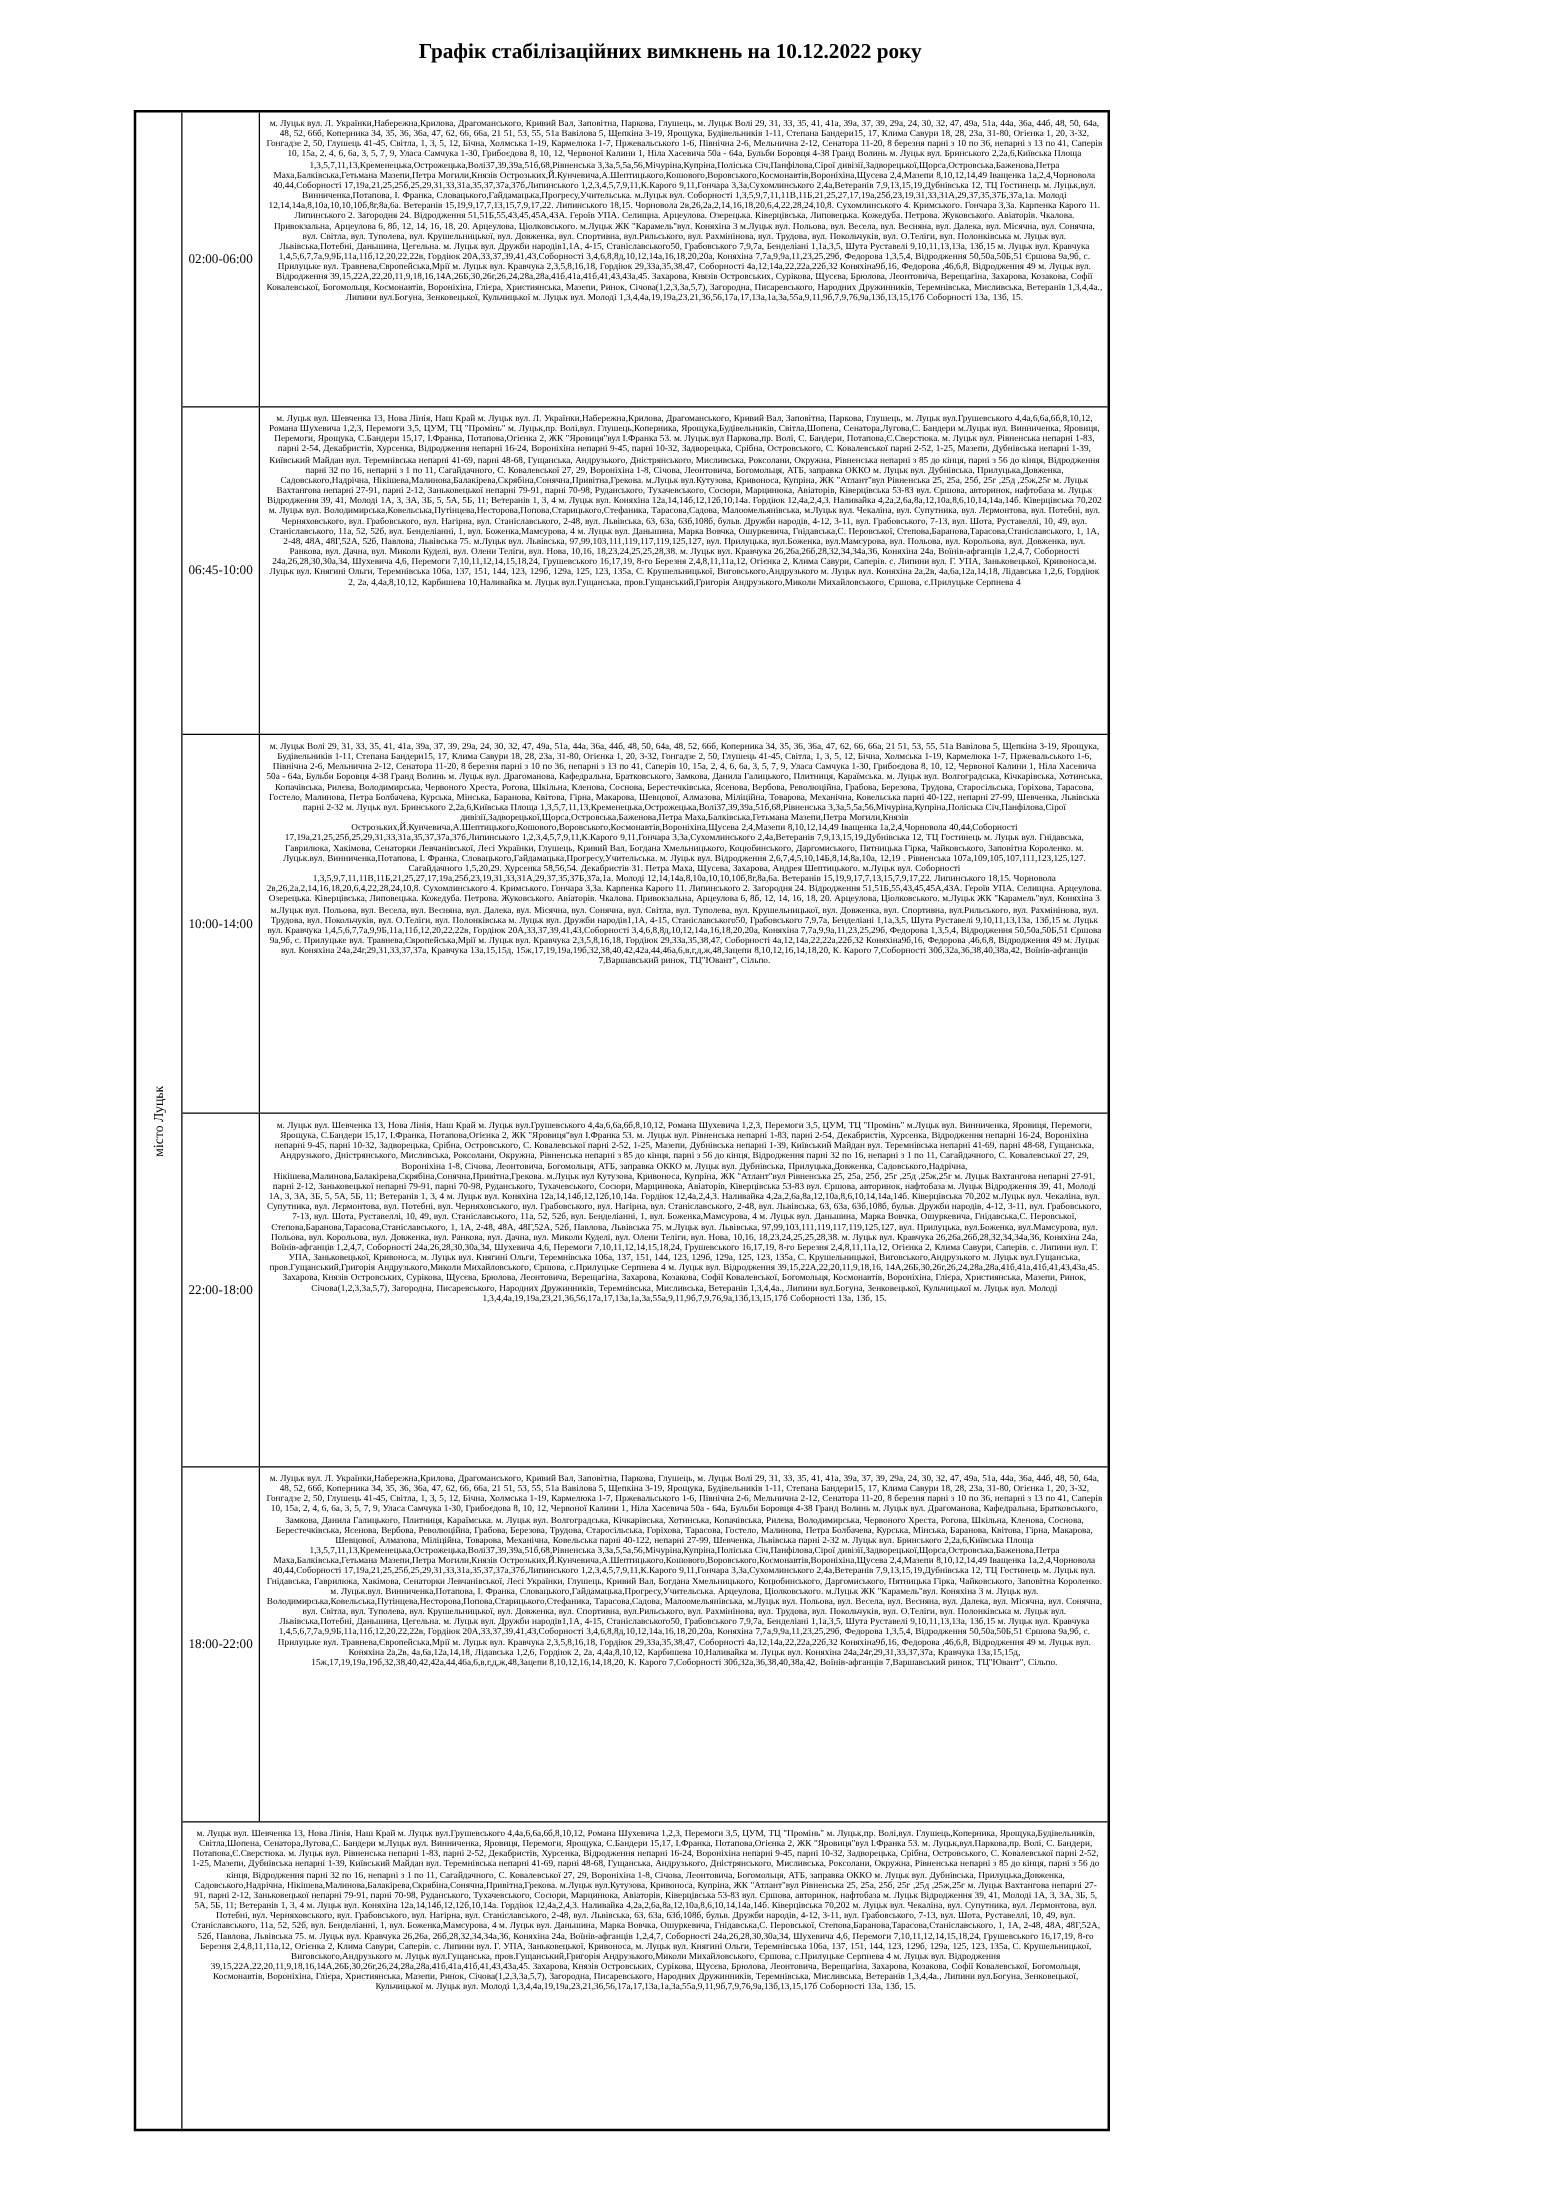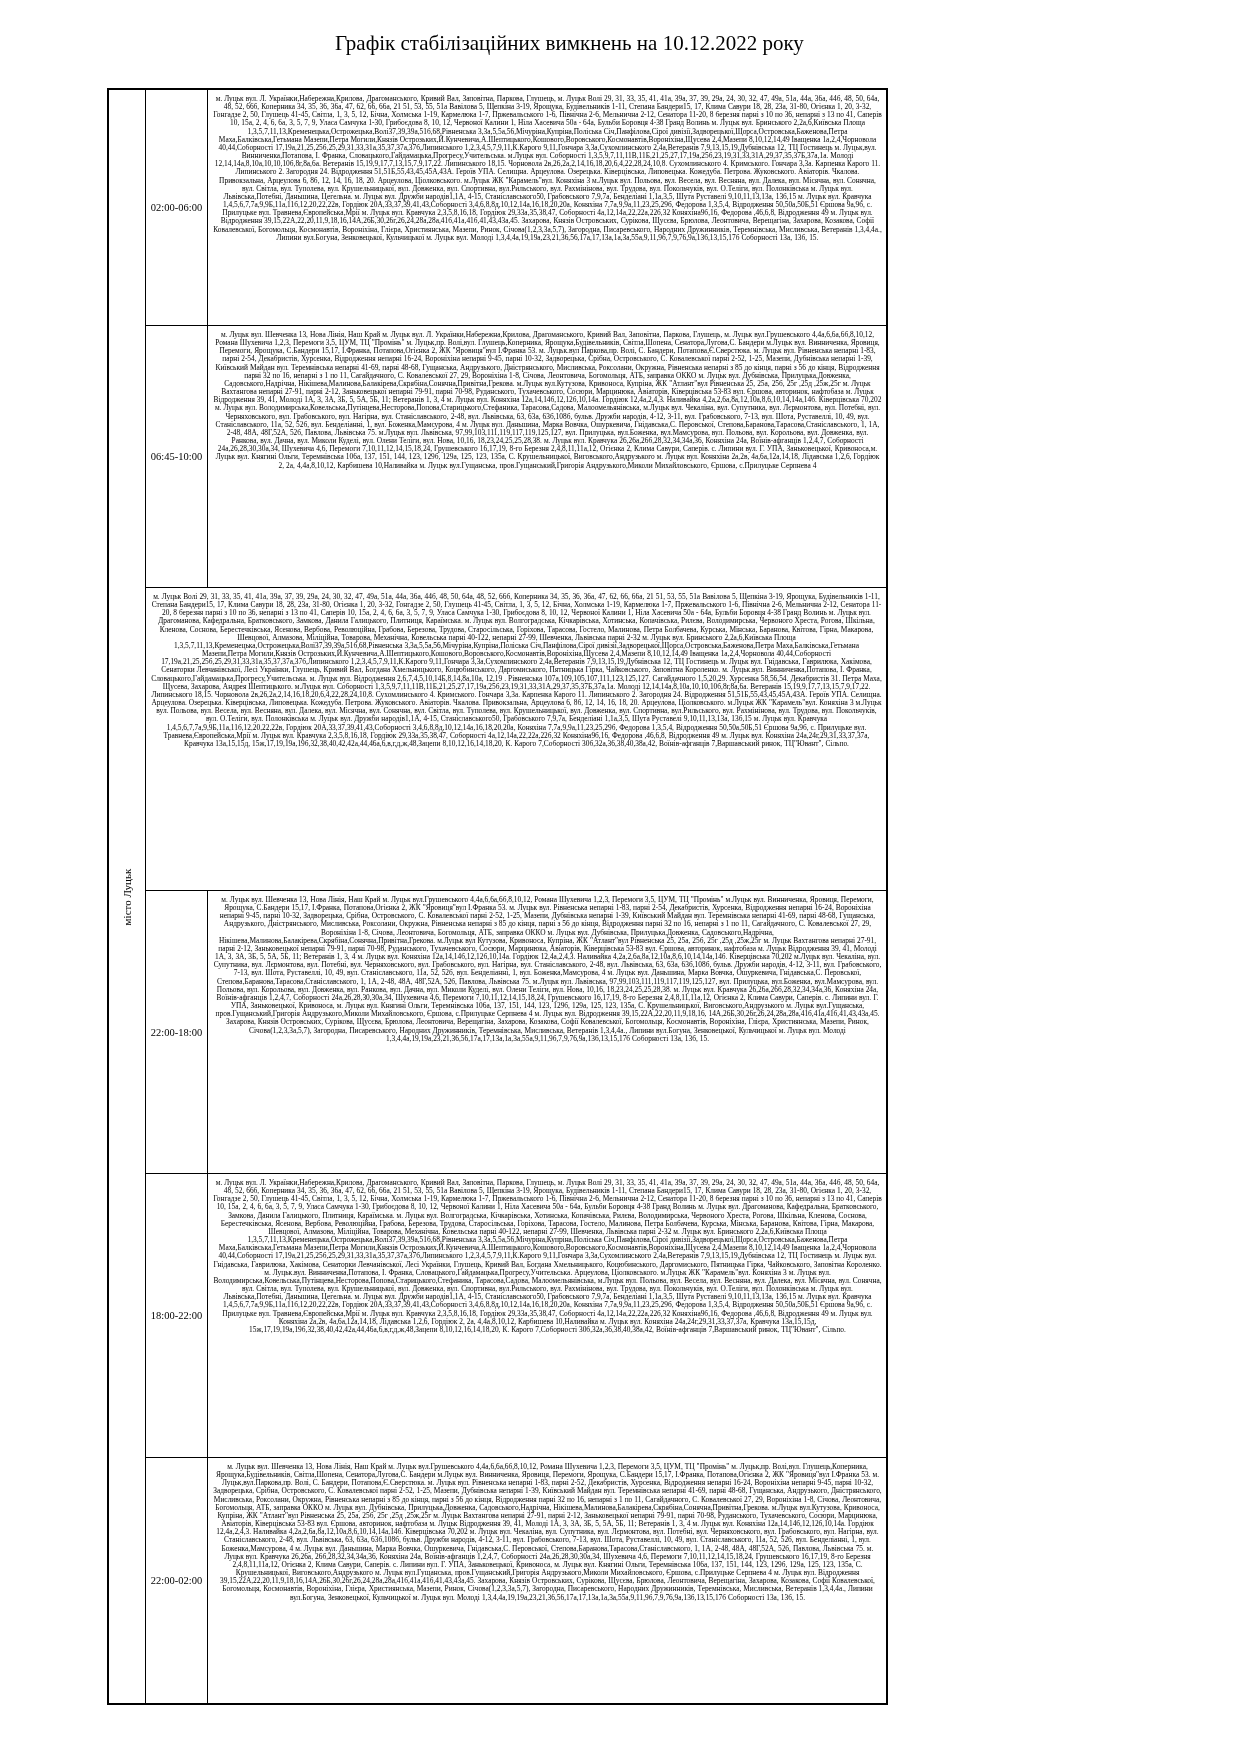--- a/index.html
+++ b/index.html
@@ -1,18 +1,18 @@
 <!DOCTYPE html>
 <html><head>
 <meta charset="utf-8">
 <style>
   html,body{margin:0;padding:0;background:#ffffff;}
   .page{position:relative;width:1241px;height:1754px;background:#ffffff;overflow:hidden;
         font-family:"Liberation Serif","DejaVu Serif",serif;color:#000;}
-  .title{position:absolute;left:335px;top:31px;font-size:21px;font-weight:normal;white-space:nowrap;}
+  .title{position:absolute;left:335px;top:31px;font-size:17px;font-weight:bold;white-space:nowrap;}
   .schedule{position:absolute;left:107px;top:88px;width:781px;border:2px solid #000;
             display:flex;box-sizing:border-box;}
   .city-col{width:36px;border-right:1px solid #000;position:relative;flex:0 0 36px;}
   .city-label{position:absolute;top:50%;left:50%;transform:translate(-50%,-50%) rotate(-90deg);
               white-space:nowrap;font-size:11px;}
   .rows{flex:1;display:flex;flex-direction:column;min-width:0;}
   .row{display:flex;border-bottom:1px solid #000;box-sizing:border-box;min-width:0;}
   .row:last-child{border-bottom:none;}
   .row-h1{height:236px;} .row-h2{height:262px;} .row-h3{height:303px;}
   .row-h4{height:283px;} .row-h5{height:284px;} .row-h6{height:245px;}
@@ -34,29 +34,29 @@
     <div class="rows">
       <div class="row row-h1">
         <div class="time-cell">02:00-06:00</div>
         <div class="text-cell">м. Луцьк вул. Л. Українки,Набережна,Крилова, Драгоманського, Кривий Вал, Заповітна, Паркова, Глушець,  м. Луцьк Волі 29, 31, 33, 35, 41, 41а, 39а, 37, 39, 29а, 24, 30, 32, 47, 49а, 51а, 44а, 36а, 44б, 48, 50, 64а, 48, 52, 66б, Коперника 34, 35, 36, 36а, 47, 62, 66, 66а, 21 51, 53, 55, 51а Вавілова 5, Щепкіна 3-19, Ярощука, Будівельників 1-11, Степана Бандери15, 17, Клима Савури 18, 28, 23а, 31-80, Огієнка 1, 20, 3-32, Гонгадзе 2, 50,  Глушець 41-45, Світла, 1, 3, 5, 12, Бічна, Холмська 1-19, Кармелюка 1-7, Пржевальського 1-6, Північна 2-6, Мельнична 2-12, Сенатора 11-20,  8 березня парні з 10 по 36, непарні з 13 по 41, Саперів 10, 15а, 2, 4, 6, 6а, 3, 5, 7, 9, Уласа Самчука 1-30, Грибоєдова 8, 10, 12, Червоної Калини 1, Ніла Хасевича 50а - 64а, Бульби Боровця 4-38 Гранд Волинь м. Луцьк вул. Бринського 2,2а,6,Київська Площа 1,3,5,7,11,13,Кременецька,Острожецька,Волі37,39,39а,51б,68,Рівненська 3,3а,5,5а,56,Мічуріна,Купріна,Поліська Січ,Панфілова,Сірої дивізії,Задворецької,Щорса,Островська,Баженова,Петра Маха,Балківська,Гетьмана Мазепи,Петра Могили,Князів Острозьких,Й.Кунчевича,А.Шептицького,Кошового,Воровського,Космонавтів,Вороніхіна,Щусева 2,4,Мазепи 8,10,12,14,49 Іващенка 1а,2,4,Чорновола 40,44,Соборності 17,19а,21,25,25б,25,29,31,33,31а,35,37,37а,37б,Липинського 1,2,3,4,5,7,9,11,К.Карого 9,11,Гончара 3,3а,Сухомлинського 2,4а,Ветеранів 7,9,13,15,19,Дубнівська 12, ТЦ Гостинець м. Луцьк,вул. Винниченка,Потапова, І. Франка, Словацького,Гайдамацька,Прогресу,Учительська. м.Луцьк вул. Соборності 1,3,5,9,7,11,11В,11Б,21,25,27,17,19а,25б,23,19,31,33,31А,29,37,35,37Б,37а,1а. Молоді 12,14,14а,8,10а,10,10,10б,8г,8а,6а. Ветеранів 15,19,9,17,7,13,15,7,9,17,22. Липинського 18,15. Чорновола 2в,26,2а,2,14,16,18,20,6,4,22,28,24,10,8. Сухомлинського 4. Кримського. Гончара 3,3а. Карпенка Карого 11. Липинського 2. Загородня 24. Відродження 51,51Б,55,43,45,45А,43А. Героїв УПА. Селищна. Арцеулова. Озерецька. Ківерцівська, Липовецька. Кожедуба. Петрова. Жуковського. Авіаторів. Чкалова. Привокзальна, Арцеулова 6, 8б, 12, 14, 16, 18, 20. Арцеулова, Ціолковського. м.Луцьк ЖК "Карамель"вул. Коняхіна 3 м.Луцьк вул. Польова, вул. Весела, вул. Весняна, вул. Далека, вул. Місячна, вул. Сонячна, вул. Світла, вул. Туполева, вул. Крушельницької, вул. Довженка, вул. Спортивна, вул.Рильського, вул. Рахмінінова, вул. Трудова, вул. Покольчуків, вул. О.Теліги, вул. Полонківська м. Луцьк вул. Львівська,Потебні, Даньшина, Цегельна. м. Луцьк вул. Дружби народів1,1А, 4-15, Станіславського50, Грабовського 7,9,7а, Бенделіані 1,1а,3,5, Шута Руставелі 9,10,11,13,13а, 13б,15 м. Луцьк вул. Кравчука 1,4,5,6,7,7а,9,9Б,11а,11б,12,20,22,22в, Гордіюк 20А,33,37,39,41,43,Соборності 3,4,6,8,8д,10,12,14а,16,18,20,20а,  Коняхіна 7,7а,9,9а,11,23,25,29б, Федорова 1,3,5,4, Відродження 50,50а,50Б,51 Єршова 9а,9б, с. Прилуцьке вул. Травнева,Європейська,Мрії м. Луцьк вул. Кравчука 2,3,5,8,16,18, Гордіюк 29,33а,35,38,47, Соборності 4а,12,14а,22,22а,22б,32  Коняхіна9б,16, Федорова ,46,6,8, Відродження 49 м. Луцьк вул. Відродження 39,15,22А,22,20,11,9,18,16,14А,26Б,30,26г,26,24,28а,28а,41б,41а,41б,41,43,43а,45. Захарова, Князів Островських, Сурікова, Щусєва, Брюлова, Леонтовича, Верещагіна, Захарова, Козакова, Софії Ковалевської, Богомольця, Космонавтів, Вороніхіна, Глієра, Християнська, Мазепи, Ринок, Січова(1,2,3,3а,5,7), Загородна, Писаревського, Народних Дружинників, Теремнівська, Мисливська, Ветеранів 1,3,4,4а., Липини вул.Богуна, Зенковецької, Кульчицької м. Луцьк вул. Молоді 1,3,4,4а,19,19а,23,21,36,56,17а,17,13а,1а,3а,55а,9,11,9б,7,9,76,9а,13б,13,15,17б Соборності 13а, 13б, 15.</div>
       </div>
       <div class="row row-h2">
         <div class="time-cell">06:45-10:00</div>
         <div class="text-cell">м. Луцьк вул. Шевченка 13, Нова Лінія, Наш Край м. Луцьк вул. Л. Українки,Набережна,Крилова, Драгоманського, Кривий Вал, Заповітна, Паркова, Глушець,  м. Луцьк вул.Грушевського 4,4а,6,6а,6б,8,10,12, Романа Шухевича 1,2,3, Перемоги 3,5, ЦУМ, ТЦ "Промінь" м. Луцьк,пр. Волі,вул. Глушець,Коперника, Ярощука,Будівельників, Світла,Шопена, Сенатора,Лугова,С. Бандери м.Луцьк вул. Винниченка, Яровиця, Перемоги, Ярощука, С.Бандери 15,17, І.Франка, Потапова,Огієнка 2, ЖК "Яровиця"вул І.Франка 53. м. Луцьк.вул Паркова,пр. Волі, С. Бандери, Потапова,Є.Сверстюка. м. Луцьк вул. Рівненська непарні 1-83, парні 2-54, Декабристів, Хурсенка, Відродження непарні 16-24, Вороніхіна непарні 9-45, парні 10-32, Задворецька, Срібна, Островського, С. Ковалевської парні 2-52, 1-25, Мазепи, Дубнівська непарні 1-39, Київський Майдан вул. Теремнівська непарні 41-69, парні 48-68, Гущанська, Андрузького, Дністрянського, Мисливська, Роксолани, Окружна, Рівненська непарні з 85 до кінця, парні з 56 до кінця, Відродження парні 32 по 16, непарні з 1 по 11, Сагайдачного, С. Ковалевської 27, 29, Вороніхіна 1-8, Січова, Леонтовича, Богомольця, АТБ, заправка ОККО м. Луцьк вул. Дубнівська, Прилуцька,Довженка, Садовського,Надрічна, Нікішева,Малинова,Балакірева,Скрябіна,Сонячна,Привітна,Грекова. м.Луцьк вул.Кутузова, Кривоноса, Купріна, ЖК "Атлант"вул Рівненська 25, 25а, 25б, 25г ,25д ,25ж,25г м. Луцьк Вахтангова непарні 27-91, парні 2-12, Заньковецької непарні 79-91, парні 70-98, Руданського, Тухачевського, Сосюри, Марцинюка, Авіаторів, Ківерцівська 53-83 вул. Єршова, авторинок, нафтобаза м. Луцьк Відродження 39, 41, Молоді 1А, 3, 3А, 3Б, 5, 5А, 5Б, 11; Ветеранів 1, 3, 4 м. Луцьк вул. Коняхіна 12а,14,14б,12,12б,10,14а. Гордіюк 12,4а,2,4,3. Наливайка 4,2а,2,6а,8а,12,10а,8,6,10,14,14а,14б. Ківерцівська 70,202 м. Луцьк вул. Володимирська,Ковельська,Путінцева,Несторова,Попова,Старицького,Стефаника, Тарасова,Садова, Малоомельянівська,  м.Луцьк вул. Чекаліна, вул. Супутника, вул. Лєрмонтова, вул. Потебні, вул. Черняховського, вул. Грабовського, вул. Нагірна, вул. Станіславського, 2-48, вул. Львівська, 63, 63а, 63б,108б, бульв. Дружби народів, 4-12, 3-11, вул. Грабовського, 7-13, вул. Шота, Руставеллі, 10, 49, вул. Станіславського, 11а, 52, 52б, вул. Бенделіанні, 1, вул. Боженка,Мамсурова, 4 м. Луцьк вул. Даньшина, Марка Вовчка, Ошуркевича, Гнідавська,С. Перовської, Степова,Баранова,Тарасова,Станіславського, 1, 1А, 2-48, 48А, 48Г,52А, 52б, Павлова, Львівська 75. м.Луцьк вул. Львівська, 97,99,103,111,119,117,119,125,127, вул. Прилуцька, вул.Боженка, вул.Мамсурова, вул. Польова, вул. Корольова, вул. Довженка, вул. Ранкова, вул. Дачна, вул. Миколи Куделі, вул. Олени Теліги, вул. Нова, 10,16, 18,23,24,25,25,28,38. м. Луцьк вул. Кравчука 26,26а,26б,28,32,34,34а,36, Коняхіна 24а, Воїнів-афганців 1,2,4,7, Соборності 24а,26,28,30,30а,34, Шухевича 4,6, Перемоги 7,10,11,12,14,15,18,24, Грушевського 16,17,19, 8-го Березня 2,4,8,11,11а,12, Огієнка 2, Клима Савури, Саперів. с. Липини вул. Г. УПА, Заньковецької, Кривоноса,м. Луцьк вул. Княгині Ольги, Теремнівська 106а, 137, 151, 144, 123, 129б, 129а, 125, 123, 135а, С. Крушельницької, Виговського,Андрузького м. Луцьк вул. Коняхіна 2а,2в, 4а,6а,12а,14,18, Лідавська 1,2,6, Гордіюк 2, 2а, 4,4а,8,10,12, Карбишева 10,Наливайка м. Луцьк вул.Гущанська, пров.Гущанський,Григорія Андрузького,Миколи Михайловського, Єршова, с.Прилуцьке Серпнева 4</div>
       </div>
       <div class="row row-h3">
+        <div class="time-cell">10:00-14:00</div>
         <div class="text-cell">м. Луцьк Волі 29, 31, 33, 35, 41, 41а, 39а, 37, 39, 29а, 24, 30, 32, 47, 49а, 51а, 44а, 36а, 44б, 48, 50, 64а, 48, 52, 66б, Коперника 34, 35, 36, 36а, 47, 62, 66, 66а, 21 51, 53, 55, 51а Вавілова 5, Щепкіна 3-19, Ярощука, Будівельників 1-11, Степана Бандери15, 17, Клима Савури 18, 28, 23а, 31-80, Огієнка 1, 20, 3-32, Гонгадзе 2, 50,  Глушець 41-45, Світла, 1, 3, 5, 12, Бічна, Холмська 1-19, Кармелюка 1-7, Пржевальського 1-6, Північна 2-6, Мельнична 2-12, Сенатора 11-20,  8 березня парні з 10 по 36, непарні з 13 по 41, Саперів 10, 15а, 2, 4, 6, 6а, 3, 5, 7, 9, Уласа Самчука 1-30, Грибоєдова 8, 10, 12, Червоної Калини 1, Ніла Хасевича 50а - 64а, Бульби Боровця 4-38 Гранд Волинь м. Луцьк вул. Драгоманова, Кафедральна, Братковського, Замкова, Данила Галицького, Плитниця, Караїмська. м. Луцьк вул. Волгоградська, Кічкарівська, Хотинська, Копачівська, Рилєва, Володимирська, Червоного Хреста, Рогова, Шкільна, Кленова, Соснова, Берестечківська, Ясенова, Вербова, Революційна, Грабова, Березова, Трудова, Старосільська, Горіхова, Тарасова, Гостело, Малинова, Петра Болбачева, Курська, Мінська, Баранова, Квітова, Гірна, Макарова, Шевцової, Алмазова, Міліційна, Товарова, Механічна, Ковельська парні 40-122, непарні 27-99, Шевченка, Львівська парні 2-32 м. Луцьк вул. Бринського 2,2а,6,Київська Площа 1,3,5,7,11,13,Кременецька,Острожецька,Волі37,39,39а,51б,68,Рівненська 3,3а,5,5а,56,Мічуріна,Купріна,Поліська Січ,Панфілова,Сірої дивізії,Задворецької,Щорса,Островська,Баженова,Петра Маха,Балківська,Гетьмана Мазепи,Петра Могили,Князів Острозьких,Й.Кунчевича,А.Шептицького,Кошового,Воровського,Космонавтів,Вороніхіна,Щусева 2,4,Мазепи 8,10,12,14,49 Іващенка 1а,2,4,Чорновола 40,44,Соборності 17,19а,21,25,25б,25,29,31,33,31а,35,37,37а,37б,Липинського 1,2,3,4,5,7,9,11,К.Карого 9,11,Гончара 3,3а,Сухомлинського 2,4а,Ветеранів 7,9,13,15,19,Дубнівська 12, ТЦ Гостинець м. Луцьк вул. Гнідавська, Гаврилюка, Хакімова, Сенаторки Левчанівської, Лесі Українки, Глушець, Кривий Вал, Богдана Хмельницького, Коцюбинського, Даргомиського, Пятницька Гірка, Чайковського, Заповітна Короленко. м. Луцьк.вул. Винниченка,Потапова, І. Франка, Словацького,Гайдамацька,Прогресу,Учительська. м. Луцьк вул. Відродження 2,6,7,4,5,10,14Б,8,14,8а,10а, 12,19 . Рівненська 107а,109,105,107,111,123,125,127. Сагайдачного 1,5,20,29. Хурсенка 58,56,54. Декабристів 31. Петра Маха, Щусева, Захарова, Андрея Шептицького. м.Луцьк вул. Соборності 1,3,5,9,7,11,11В,11Б,21,25,27,17,19а,25б,23,19,31,33,31А,29,37,35,37Б,37а,1а. Молоді 12,14,14а,8,10а,10,10,10б,8г,8а,6а. Ветеранів 15,19,9,17,7,13,15,7,9,17,22. Липинського 18,15. Чорновола 2в,26,2а,2,14,16,18,20,6,4,22,28,24,10,8. Сухомлинського 4. Кримського. Гончара 3,3а. Карпенка Карого 11. Липинського 2. Загородня 24. Відродження 51,51Б,55,43,45,45А,43А. Героїв УПА. Селищна. Арцеулова. Озерецька. Ківерцівська, Липовецька. Кожедуба. Петрова. Жуковського. Авіаторів. Чкалова. Привокзальна, Арцеулова 6, 8б, 12, 14, 16, 18, 20. Арцеулова, Ціолковського. м.Луцьк  ЖК "Карамель"вул. Коняхіна 3  м.Луцьк вул. Польова, вул. Весела, вул. Весняна, вул. Далека, вул. Місячна, вул. Сонячна, вул. Світла, вул. Туполева, вул. Крушельницької, вул. Довженка, вул. Спортивна, вул.Рильського, вул. Рахмінінова, вул. Трудова, вул. Покольчуків, вул. О.Теліги, вул. Полонківська м. Луцьк вул. Дружби народів1,1А, 4-15, Станіславського50, Грабовського 7,9,7а, Бенделіані 1,1а,3,5, Шута Руставелі 9,10,11,13,13а, 13б,15 м. Луцьк вул. Кравчука 1,4,5,6,7,7а,9,9Б,11а,11б,12,20,22,22в, Гордіюк 20А,33,37,39,41,43,Соборності 3,4,6,8,8д,10,12,14а,16,18,20,20а,  Коняхіна 7,7а,9,9а,11,23,25,29б, Федорова 1,3,5,4, Відродження 50,50а,50Б,51 Єршова 9а,9б, с. Прилуцьке вул. Травнева,Європейська,Мрії м. Луцьк вул. Кравчука 2,3,5,8,16,18, Гордіюк 29,33а,35,38,47, Соборності 4а,12,14а,22,22а,22б,32  Коняхіна9б,16, Федорова ,46,6,8, Відродження 49 м. Луцьк вул. Коняхіна 24а,24г,29,31,33,37,37а, Кравчука 13а,15,15д, 15ж,17,19,19а,19б,32,38,40,42,42а,44,46а,6,в,г,д,ж,48,Зацепи 8,10,12,16,14,18,20, К. Карого 7,Соборності 30б,32а,36,38,40,38а,42, Воїнів-афганців 7,Варшавський ринок, ТЦ"Ювант", Сільпо.</div>
       </div>
       <div class="row row-h4">
         <div class="time-cell">22:00-18:00</div>
         <div class="text-cell">м. Луцьк вул. Шевченка 13, Нова Лінія, Наш Край м. Луцьк вул.Грушевського 4,4а,6,6а,6б,8,10,12, Романа Шухевича 1,2,3, Перемоги 3,5, ЦУМ, ТЦ "Промінь" м.Луцьк вул. Винниченка, Яровиця, Перемоги, Ярощука, С.Бандери 15,17, І.Франка, Потапова,Огієнка 2, ЖК "Яровиця"вул І.Франка 53. м. Луцьк вул. Рівненська непарні 1-83, парні 2-54, Декабристів, Хурсенка, Відродження непарні 16-24, Вороніхіна непарні 9-45, парні 10-32, Задворецька, Срібна, Островського, С. Ковалевської парні 2-52, 1-25, Мазепи, Дубнівська непарні 1-39, Київський Майдан вул. Теремнівська непарні 41-69, парні 48-68, Гущанська, Андрузького, Дністрянського, Мисливська, Роксолани, Окружна, Рівненська непарні з 85 до кінця, парні з 56 до кінця, Відродження парні 32 по 16, непарні з 1 по 11, Сагайдачного, С. Ковалевської 27, 29, Вороніхіна 1-8, Січова, Леонтовича, Богомольця, АТБ, заправка ОККО м. Луцьк вул. Дубнівська, Прилуцька,Довженка, Садовського,Надрічна, Нікішева,Малинова,Балакірева,Скрябіна,Сонячна,Привітна,Грекова. м.Луцьк вул Кутузова, Кривоноса, Купріна, ЖК "Атлант"вул Рівненська 25, 25а, 25б, 25г ,25д ,25ж,25г м. Луцьк Вахтангова непарні 27-91, парні 2-12, Заньковецької непарні 79-91, парні 70-98, Руданського, Тухачевського, Сосюри, Марцинюка, Авіаторів, Ківерцівська 53-83 вул. Єршова, авторинок, нафтобаза м. Луцьк Відродження 39, 41, Молоді 1А, 3, 3А, 3Б, 5, 5А, 5Б, 11; Ветеранів 1, 3, 4 м. Луцьк вул. Коняхіна 12а,14,14б,12,12б,10,14а. Гордіюк 12,4а,2,4,3. Наливайка 4,2а,2,6а,8а,12,10а,8,6,10,14,14а,14б. Ківерцівська 70,202 м.Луцьк вул. Чекаліна, вул. Супутника, вул. Лєрмонтова, вул. Потебні, вул. Черняховського, вул. Грабовського, вул. Нагірна, вул. Станіславського, 2-48, вул. Львівська, 63, 63а, 63б,108б, бульв. Дружби народів, 4-12, 3-11, вул. Грабовського, 7-13, вул. Шота, Руставеллі, 10, 49, вул. Станіславського, 11а, 52, 52б, вул. Бенделіанні, 1, вул. Боженка,Мамсурова, 4 м. Луцьк вул. Даньшина, Марка Вовчка, Ошуркевича, Гнідавська,С. Перовської, Степова,Баранова,Тарасова,Станіславського, 1, 1А, 2-48, 48А, 48Г,52А, 52б, Павлова, Львівська 75. м.Луцьк вул. Львівська, 97,99,103,111,119,117,119,125,127, вул. Прилуцька, вул.Боженка, вул.Мамсурова, вул. Польова, вул. Корольова, вул. Довженка, вул. Ранкова, вул. Дачна, вул. Миколи Куделі, вул. Олени Теліги, вул. Нова, 10,16, 18,23,24,25,25,28,38. м. Луцьк вул. Кравчука 26,26а,26б,28,32,34,34а,36, Коняхіна 24а, Воїнів-афганців 1,2,4,7, Соборності 24а,26,28,30,30а,34, Шухевича 4,6, Перемоги 7,10,11,12,14,15,18,24, Грушевського 16,17,19, 8-го Березня 2,4,8,11,11а,12, Огієнка 2, Клима Савури, Саперів. с. Липини вул. Г. УПА, Заньковецької,  Кривоноса, м. Луцьк вул. Княгині Ольги, Теремнівська 106а, 137, 151, 144, 123, 129б, 129а, 125, 123, 135а, С. Крушельницької, Виговського,Андрузького м. Луцьк вул.Гущанська, пров.Гущанський,Григорія Андрузького,Миколи Михайловського, Єршова, с.Прилуцьке Серпнева 4 м. Луцьк вул. Відродження 39,15,22А,22,20,11,9,18,16, 14А,26Б,30,26г,26,24,28а,28а,41б,41а,41б,41,43,43а,45. Захарова, Князів Островських, Сурікова, Щусєва, Брюлова, Леонтовича, Верещагіна, Захарова, Козакова, Софії Ковалевської, Богомольця, Космонавтів, Вороніхіна, Глієра, Християнська, Мазепи, Ринок, Січова(1,2,3,3а,5,7), Загородна, Писаревського, Народних Дружинників, Теремнівська, Мисливська, Ветеранів 1,3,4,4а., Липини вул.Богуна, Зенковецької, Кульчицької м. Луцьк вул. Молоді 1,3,4,4а,19,19а,23,21,36,56,17а,17,13а,1а,3а,55а,9,11,9б,7,9,76,9а,13б,13,15,17б Соборності 13а, 13б, 15.</div>
       </div>
       <div class="row row-h5">
         <div class="time-cell">18:00-22:00</div>
         <div class="text-cell">м. Луцьк вул. Л. Українки,Набережна,Крилова, Драгоманського, Кривий Вал, Заповітна, Паркова, Глушець,  м. Луцьк Волі 29, 31, 33, 35, 41, 41а, 39а, 37, 39, 29а, 24, 30, 32, 47, 49а, 51а, 44а, 36а, 44б, 48, 50, 64а, 48, 52, 66б, Коперника 34, 35, 36, 36а, 47, 62, 66, 66а, 21 51, 53, 55, 51а Вавілова 5, Щепкіна 3-19, Ярощука, Будівельників 1-11, Степана Бандери15, 17, Клима Савури 18, 28, 23а, 31-80, Огієнка 1, 20, 3-32, Гонгадзе 2, 50,  Глушець 41-45, Світла, 1, 3, 5, 12, Бічна, Холмська 1-19, Кармелюка 1-7, Пржевальського 1-6, Північна 2-6, Мельнична 2-12, Сенатора 11-20,  8 березня парні з 10 по 36, непарні з 13 по 41, Саперів 10, 15а, 2, 4, 6, 6а, 3, 5, 7, 9, Уласа Самчука 1-30, Грибоєдова 8, 10, 12, Червоної Калини 1, Ніла Хасевича 50а - 64а, Бульби Боровця 4-38 Гранд Волинь м. Луцьк вул. Драгоманова, Кафедральна, Братковського, Замкова, Данила Галицького, Плитниця, Караїмська. м. Луцьк вул. Волгоградська, Кічкарівська, Хотинська, Копачівська, Рилєва, Володимирська, Червоного Хреста, Рогова, Шкільна, Кленова, Соснова, Берестечківська, Ясенова, Вербова, Революційна, Грабова, Березова, Трудова, Старосільська, Горіхова, Тарасова, Гостело, Малинова, Петра Болбачева, Курська, Мінська, Баранова, Квітова, Гірна, Макарова, Шевцової, Алмазова, Міліційна, Товарова, Механічна, Ковельська парні 40-122, непарні 27-99, Шевченка, Львівська парні 2-32 м. Луцьк вул. Бринського 2,2а,6,Київська Площа 1,3,5,7,11,13,Кременецька,Острожецька,Волі37,39,39а,51б,68,Рівненська 3,3а,5,5а,56,Мічуріна,Купріна,Поліська Січ,Панфілова,Сірої дивізії,Задворецької,Щорса,Островська,Баженова,Петра Маха,Балківська,Гетьмана Мазепи,Петра Могили,Князів Острозьких,Й.Кунчевича,А.Шептицького,Кошового,Воровського,Космонавтів,Вороніхіна,Щусева 2,4,Мазепи 8,10,12,14,49 Іващенка 1а,2,4,Чорновола 40,44,Соборності 17,19а,21,25,25б,25,29,31,33,31а,35,37,37а,37б,Липинського 1,2,3,4,5,7,9,11,К.Карого 9,11,Гончара 3,3а,Сухомлинського 2,4а,Ветеранів 7,9,13,15,19,Дубнівська 12, ТЦ Гостинець м. Луцьк вул. Гнідавська, Гаврилюка, Хакімова, Сенаторки Левчанівської, Лесі Українки, Глушець, Кривий Вал, Богдана Хмельницького, Коцюбинського, Даргомиського, Пятницька Гірка, Чайковського, Заповітна Короленко. м. Луцьк.вул. Винниченка,Потапова, І. Франка, Словацького,Гайдамацька,Прогресу,Учительська. Арцеулова, Ціолковського. м.Луцьк  ЖК "Карамель"вул. Коняхіна 3 м. Луцьк вул. Володимирська,Ковельська,Путінцева,Несторова,Попова,Старицького,Стефаника, Тарасова,Садова, Малоомельянівська,  м.Луцьк вул. Польова, вул. Весела, вул. Весняна, вул. Далека, вул. Місячна, вул. Сонячна, вул. Світла, вул. Туполева, вул. Крушельницької, вул. Довженка, вул. Спортивна, вул.Рильського, вул. Рахмінінова, вул. Трудова, вул. Покольчуків, вул. О.Теліги, вул. Полонківська м. Луцьк вул. Львівська,Потебні, Даньшина, Цегельна. м. Луцьк вул. Дружби народів1,1А, 4-15, Станіславського50, Грабовського 7,9,7а, Бенделіані 1,1а,3,5, Шута Руставелі 9,10,11,13,13а, 13б,15 м. Луцьк вул. Кравчука 1,4,5,6,7,7а,9,9Б,11а,11б,12,20,22,22в, Гордіюк 20А,33,37,39,41,43,Соборності 3,4,6,8,8д,10,12,14а,16,18,20,20а,  Коняхіна 7,7а,9,9а,11,23,25,29б, Федорова 1,3,5,4, Відродження 50,50а,50Б,51 Єршова 9а,9б, с. Прилуцьке вул. Травнева,Європейська,Мрії м. Луцьк вул. Кравчука 2,3,5,8,16,18, Гордіюк 29,33а,35,38,47, Соборності 4а,12,14а,22,22а,22б,32 Коняхіна9б,16, Федорова ,46,6,8, Відродження 49 м. Луцьк вул. Коняхіна 2а,2в, 4а,6а,12а,14,18, Лідавська 1,2,6, Гордіюк 2, 2а, 4,4а,8,10,12, Карбишева 10,Наливайка м. Луцьк вул. Коняхіна 24а,24г,29,31,33,37,37а, Кравчука 13а,15,15д, 15ж,17,19,19а,19б,32,38,40,42,42а,44,46а,6,в,г,д,ж,48,Зацепи 8,10,12,16,14,18,20, К. Карого 7,Соборності 30б,32а,36,38,40,38а,42, Воїнів-афганців 7,Варшавський ринок, ТЦ"Ювант", Сільпо.</div>
       </div>
       <div class="row row-h6">
-        <div class="time-cell">22:00-02:00</div>
         <div class="text-cell">м. Луцьк вул. Шевченка 13, Нова Лінія, Наш Край м. Луцьк вул.Грушевського 4,4а,6,6а,6б,8,10,12, Романа Шухевича 1,2,3, Перемоги 3,5, ЦУМ, ТЦ "Промінь" м. Луцьк,пр. Волі,вул. Глушець,Коперника, Ярощука,Будівельників, Світла,Шопена, Сенатора,Лугова,С. Бандери м.Луцьк вул. Винниченка, Яровиця, Перемоги, Ярощука, С.Бандери 15,17, І.Франка, Потапова,Огієнка 2, ЖК "Яровиця"вул І.Франка 53. м. Луцьк,вул.Паркова,пр. Волі, С. Бандери, Потапова,Є.Сверстюка. м. Луцьк вул. Рівненська непарні 1-83, парні 2-52, Декабристів, Хурсенка, Відродження непарні 16-24, Вороніхіна непарні 9-45, парні 10-32, Задворецька, Срібна, Островського, С. Ковалевської парні 2-52, 1-25, Мазепи, Дубнівська непарні 1-39, Київський Майдан вул. Теремнівська непарні 41-69, парні 48-68, Гущанська, Андрузького, Дністрянського, Мисливська, Роксолани, Окружна, Рівненська непарні з 85 до кінця, парні з 56 до кінця, Відродження парні 32 по 16, непарні з 1 по 11, Сагайдачного, С. Ковалевської 27, 29, Вороніхіна 1-8, Січова, Леонтовича, Богомольця, АТБ, заправка ОККО м. Луцьк вул. Дубнівська, Прилуцька,Довженка, Садовського,Надрічна, Нікішева,Малинова,Балакірева,Скрябіна,Сонячна,Привітна,Грекова. м.Луцьк вул.Кутузова, Кривоноса, Купріна, ЖК "Атлант"вул Рівненська 25, 25а, 25б, 25г ,25д ,25ж,25г м. Луцьк Вахтангова непарні 27-91, парні 2-12, Заньковецької непарні 79-91, парні 70-98, Руданського, Тухачевського, Сосюри, Марцинюка, Авіаторів, Ківерцівська 53-83 вул. Єршова, авторинок, нафтобаза м. Луцьк Відродження 39, 41, Молоді 1А, 3, 3А, 3Б, 5, 5А, 5Б, 11; Ветеранів 1, 3, 4 м. Луцьк вул. Коняхіна 12а,14,14б,12,12б,10,14а. Гордіюк 12,4а,2,4,3. Наливайка 4,2а,2,6а,8а,12,10а,8,6,10,14,14а,14б. Ківерцівська 70,202 м. Луцьк вул. Чекаліна, вул. Супутника, вул. Лєрмонтова, вул. Потебні, вул. Черняховського, вул. Грабовського, вул. Нагірна, вул. Станіславського, 2-48, вул. Львівська, 63, 63а, 63б,108б, бульв. Дружби народів, 4-12, 3-11, вул. Грабовського, 7-13, вул. Шота, Руставеллі, 10, 49, вул. Станіславського, 11а, 52, 52б, вул. Бенделіанні, 1, вул. Боженка,Мамсурова, 4 м. Луцьк вул. Даньшина, Марка Вовчка, Ошуркевича, Гнідавська,С. Перовської, Степова,Баранова,Тарасова,Станіславського, 1, 1А, 2-48, 48А, 48Г,52А, 52б, Павлова, Львівська 75. м. Луцьк вул. Кравчука 26,26а, 26б,28,32,34,34а,36, Коняхіна 24а, Воїнів-афганців 1,2,4,7, Соборності 24а,26,28,30,30а,34, Шухевича 4,6, Перемоги 7,10,11,12,14,15,18,24, Грушевського 16,17,19, 8-го Березня 2,4,8,11,11а,12, Огієнка 2, Клима Савури, Саперів. с. Липини вул. Г. УПА, Заньковецької,  Кривоноса, м. Луцьк вул. Княгині Ольги, Теремнівська 106а, 137, 151, 144, 123, 129б, 129а, 125, 123, 135а, С. Крушельницької, Виговського,Андрузького м. Луцьк вул.Гущанська, пров.Гущанський,Григорія Андрузького,Миколи Михайловського, Єршова, с.Прилуцьке Серпнева 4 м. Луцьк вул. Відродження 39,15,22А,22,20,11,9,18,16,14А,26Б,30,26г,26,24,28а,28а,41б,41а,41б,41,43,43а,45. Захарова, Князів Островських, Сурікова, Щусєва, Брюлова, Леонтовича, Верещагіна, Захарова, Козакова, Софії Ковалевської, Богомольця, Космонавтів, Вороніхіна, Глієра, Християнська, Мазепи, Ринок, Січова(1,2,3,3а,5,7), Загородна, Писаревського, Народних Дружинників, Теремнівська, Мисливська, Ветеранів 1,3,4,4а., Липини вул.Богуна, Зенковецької, Кульчицької м. Луцьк вул. Молоді 1,3,4,4а,19,19а,23,21,36,56,17а,17,13а,1а,3а,55а,9,11,9б,7,9,76,9а,13б,13,15,17б Соборності 13а, 13б, 15.</div>
       </div>
     </div>
   </div>
 </div>
 
 </body></html>

